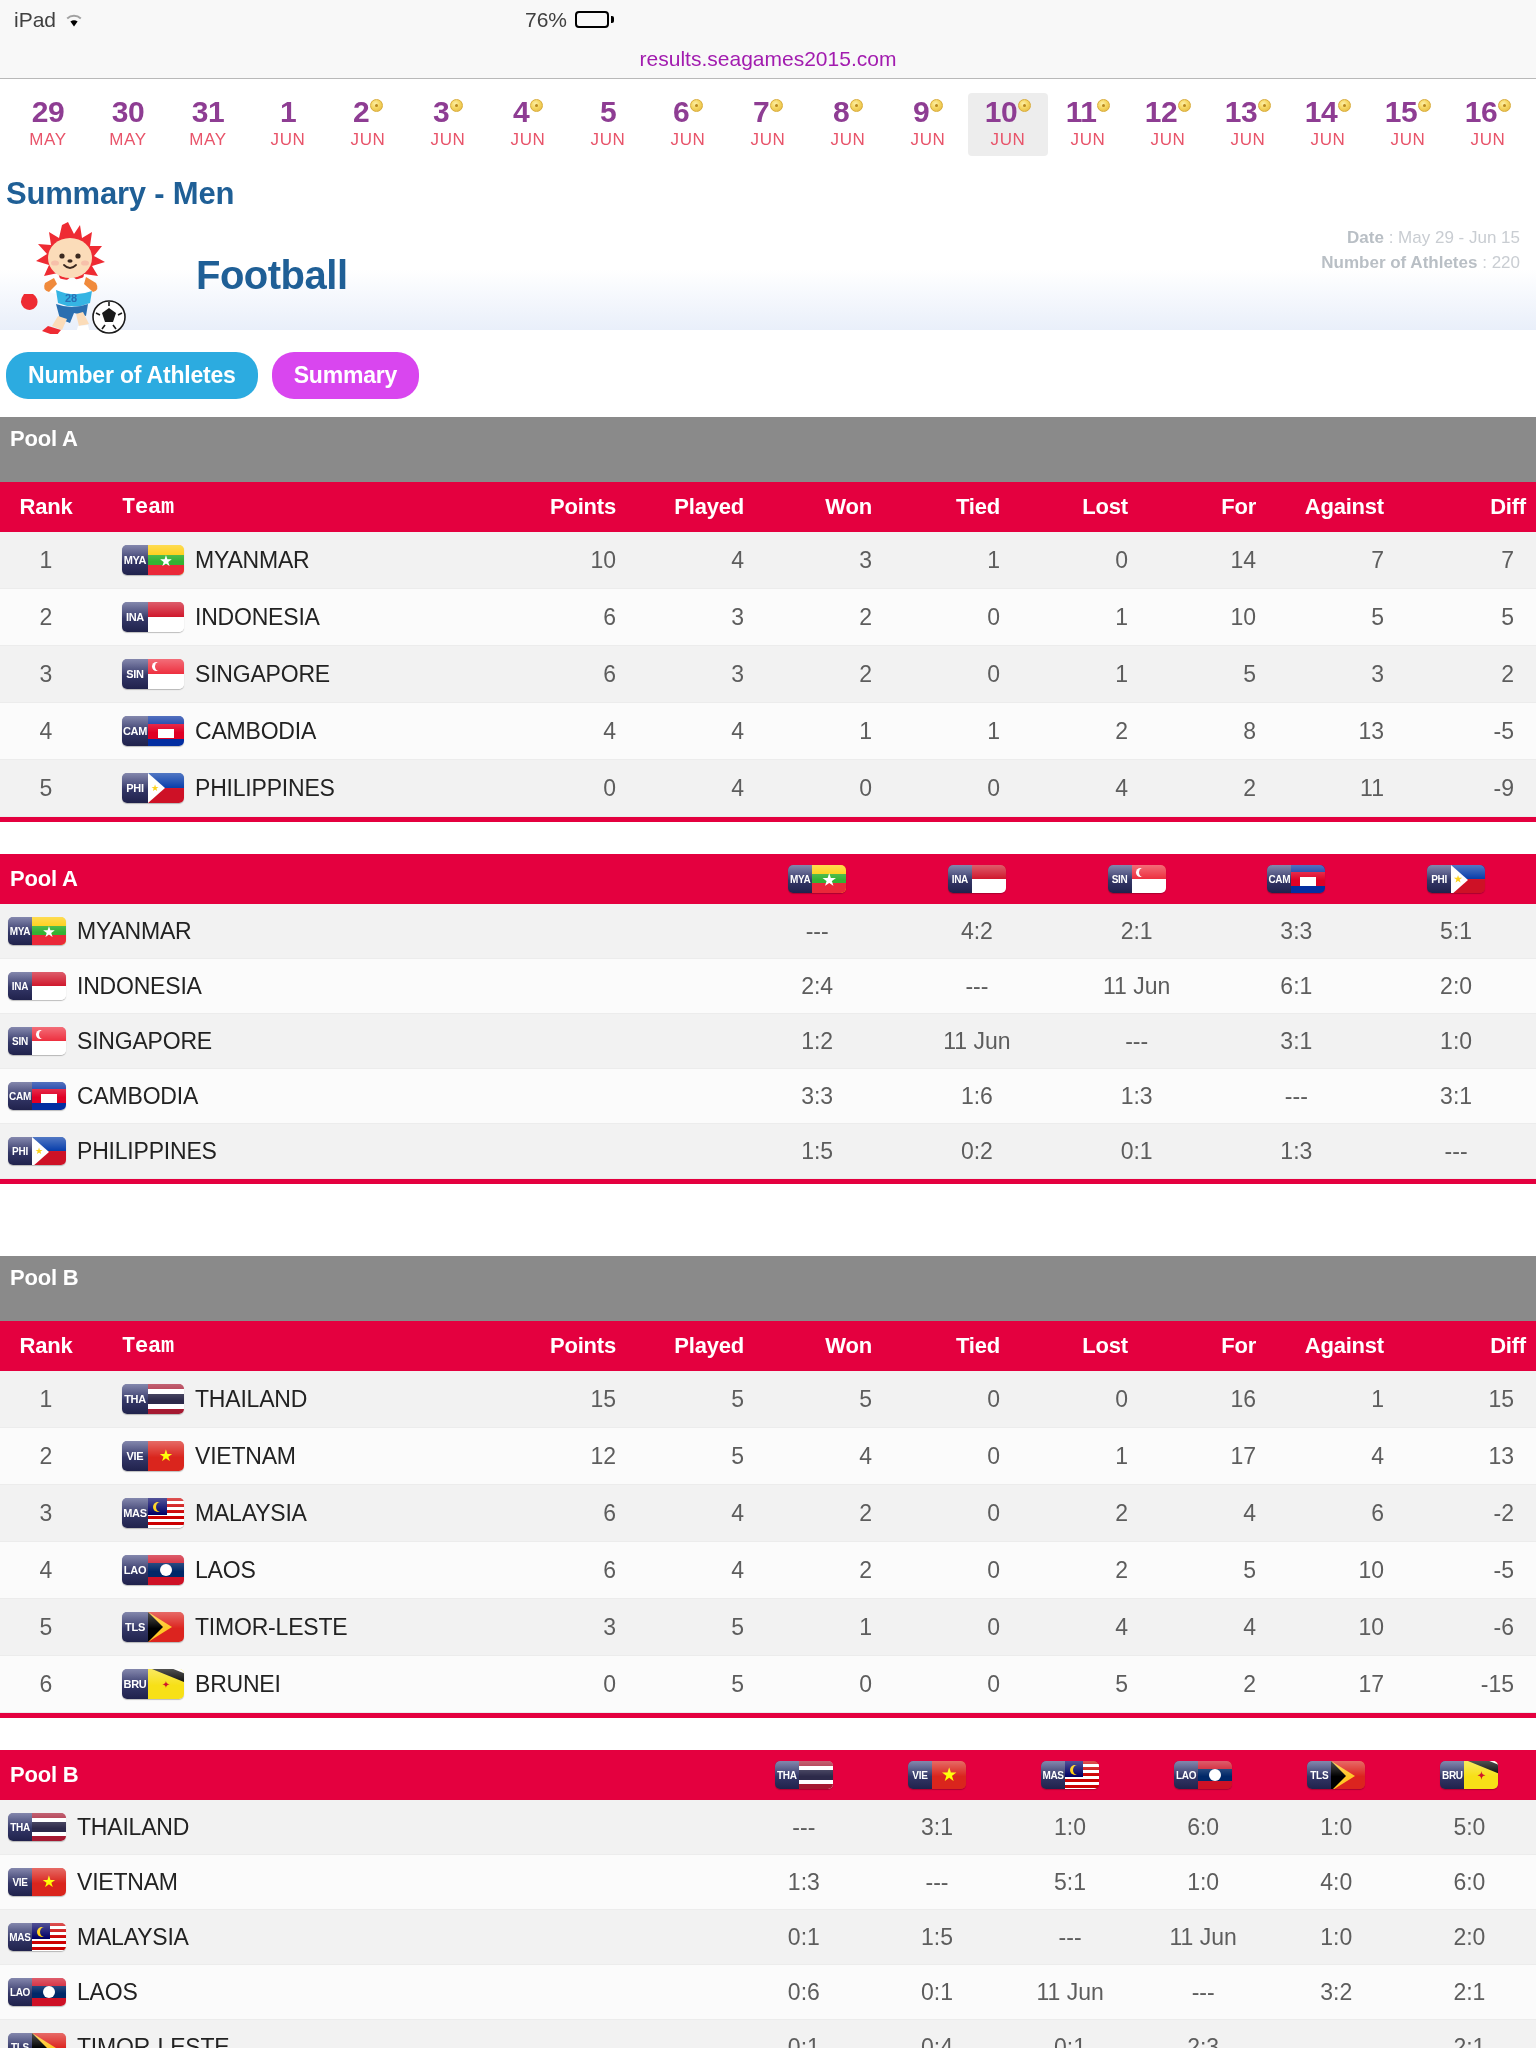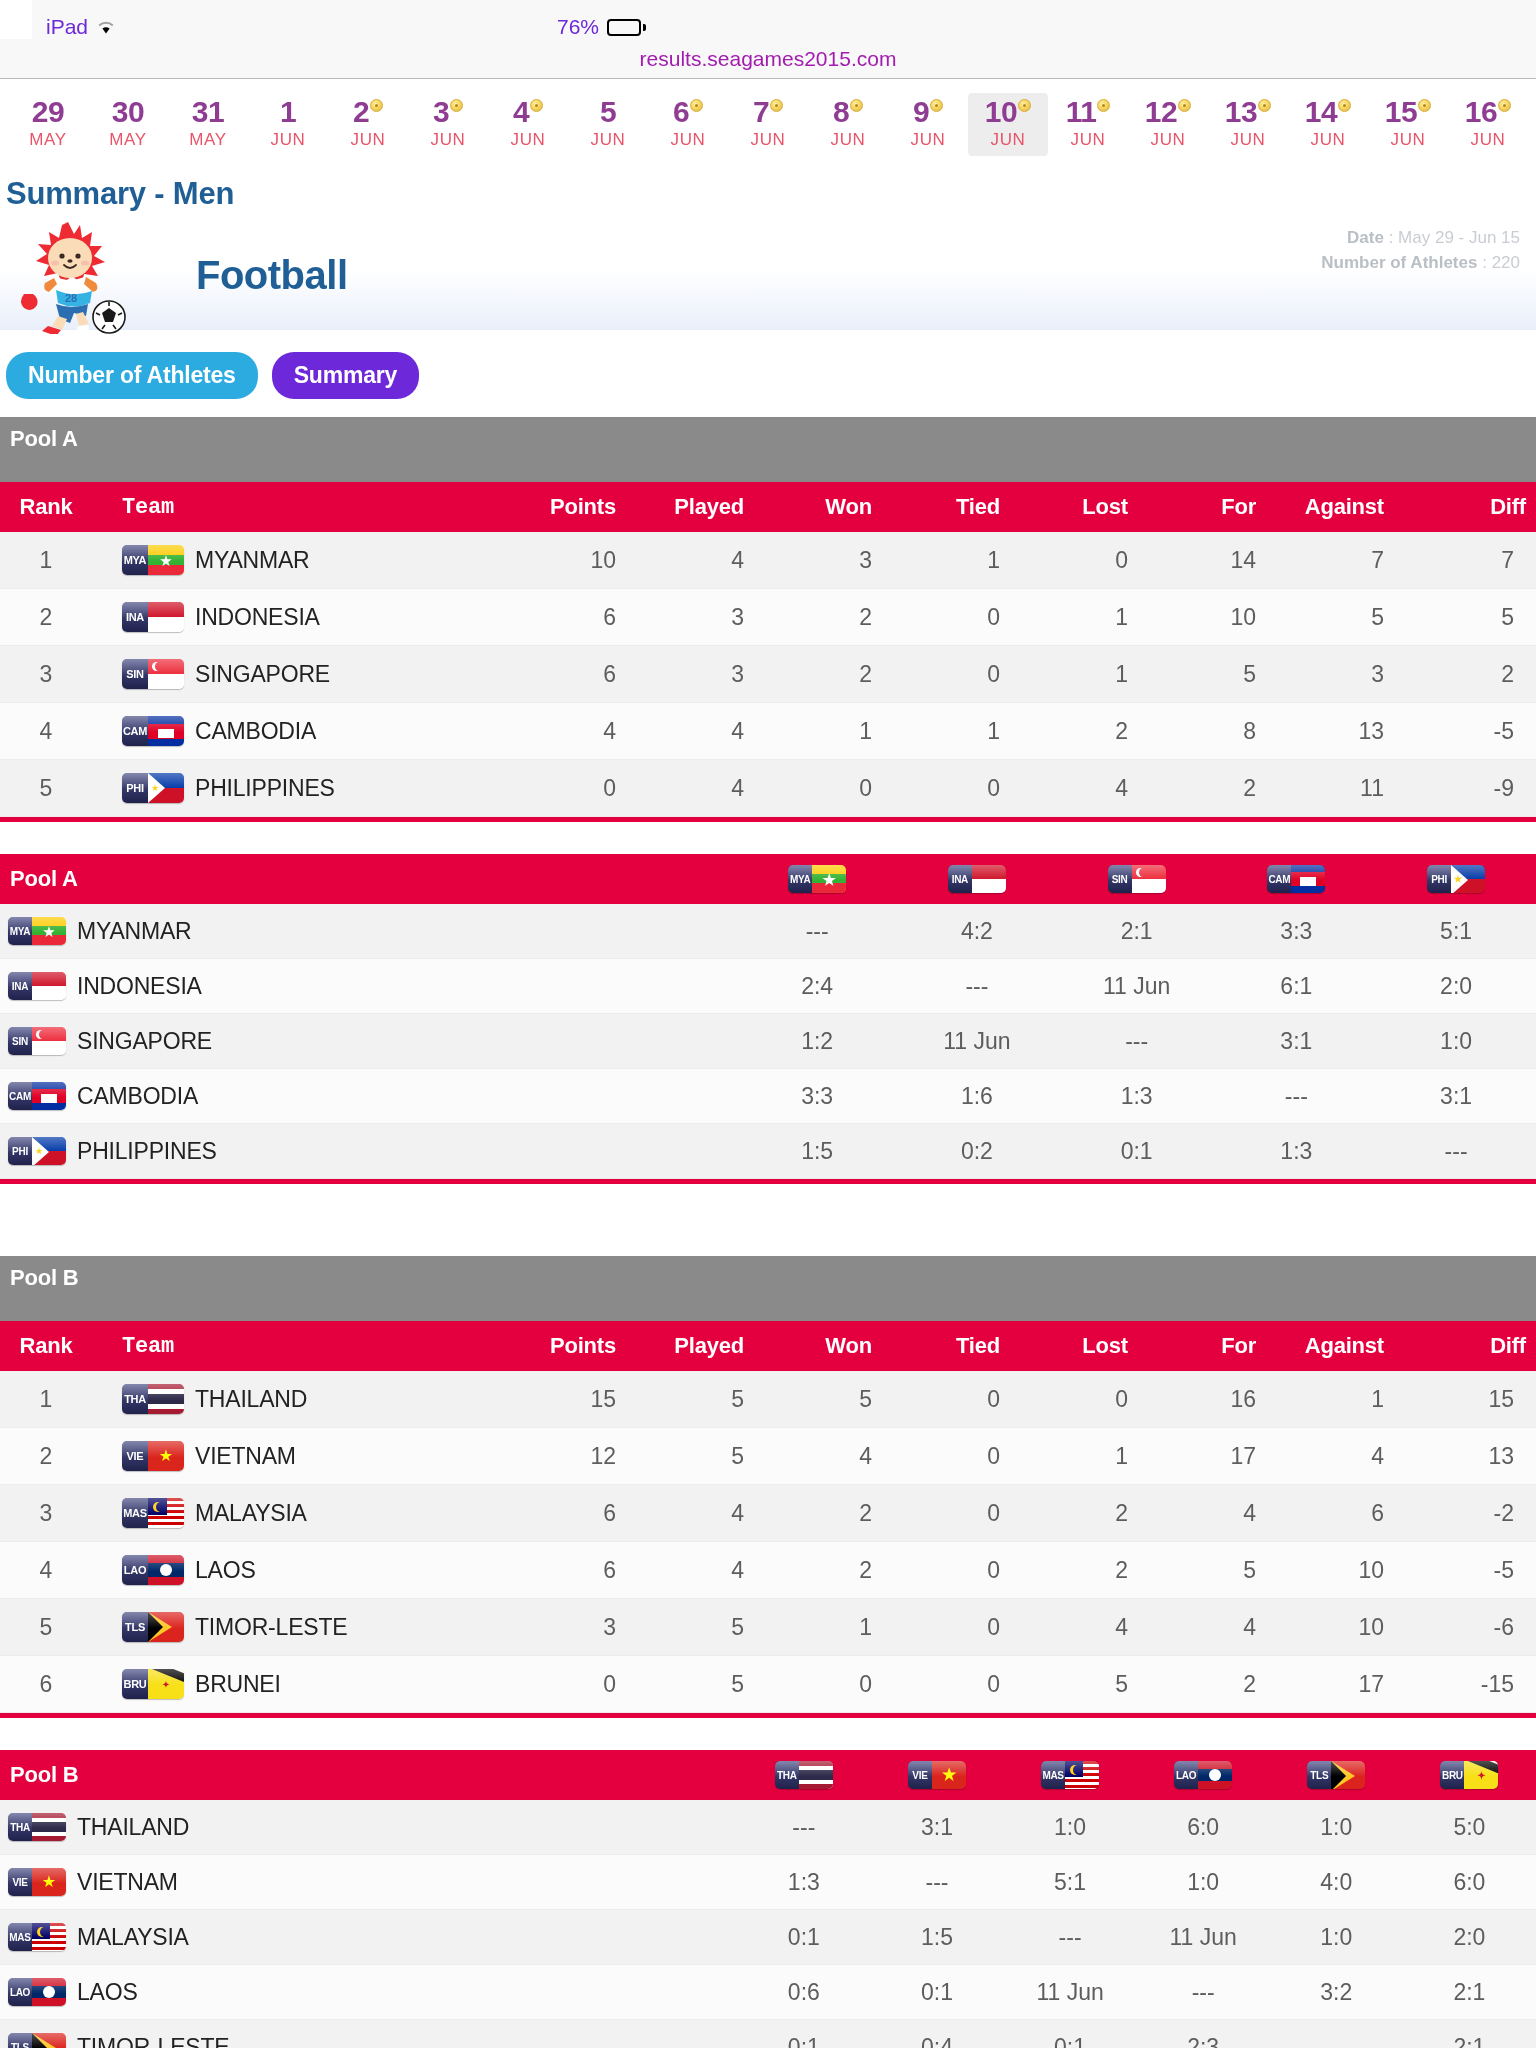--- a/index.html
+++ b/index.html
@@ -8,26 +8,25 @@
     background: #ffffff;
     font-family: "Liberation Sans", sans-serif;
     -webkit-font-smoothing: antialiased;
   }
   body { width: 1536px; overflow-x: hidden; }
 
   
   .status-bar {
     height: 39px;
     display: flex;
-    align-items: flex-end;
+    align-items: center;
     padding: 0 14px;
     font-size: 21px;
-    color: #6d28d9;
+    color: #404040;
     background: #f8f8f8;
-    margin-left: 32px;
   }
   .sb-left { display: flex; align-items: center; gap: 8px; flex: 0 0 auto; width: 300px; }
   .sb-center { flex: 1; text-align: center; font-weight: bold; font-size: 21px; letter-spacing: .2px;}
   .sb-right { flex: 0 0 auto; width: 300px; display: flex; align-items: center; justify-content: flex-end; gap: 8px; }
   .wifi-icon { display:inline-block; width: 20px; height: 16px; position: relative; }
   .wifi-icon svg { display:block; }
   .batt { display:flex; align-items:center; gap:2px; }
   .batt-body { width: 34px; height: 17px; border: 2px solid #000; border-radius: 4px; padding: 2px; }
   .batt-fill { height: 100%; background: #000; border-radius: 1px; }
   .batt-cap { width: 3px; height: 7px; background: #000; border-radius: 0 2px 2px 0; }
@@ -139,21 +138,21 @@
     border-radius: 22px;
     color: #fff;
     font-size: 23px;
     font-weight: bold;
     padding: 10px 22px;
     letter-spacing: -.2px;
     cursor: pointer;
     font-family: "Liberation Sans", sans-serif;
   }
   .pill.cyan { background: #2cabe0; }
-  .pill.blue { background: #6d28d9; }
+  .pill.blue { background: #d946ef; }
 
   
   .pool-block { margin-bottom: 6px; }
   .pool-banner {
     background: #8a8a8a;
     color: #fff;
     font-size: 22px;
     font-weight: bold;
     padding: 9px 10px 30px 10px;
     letter-spacing: -.2px;

